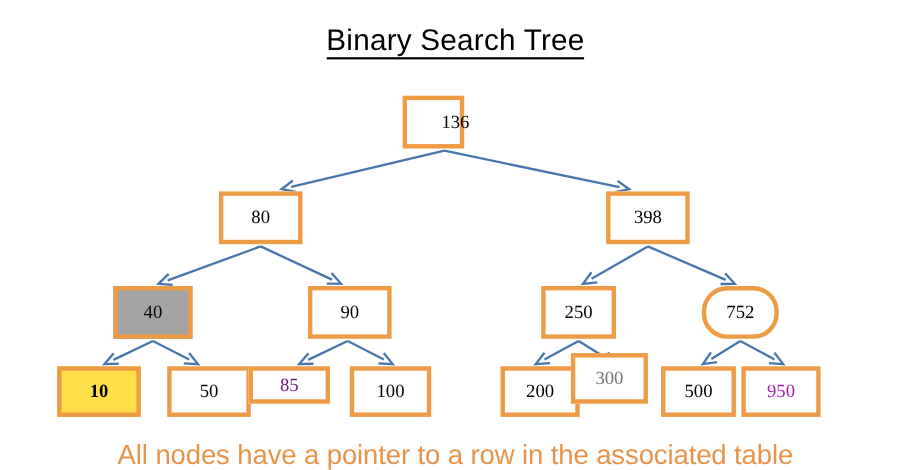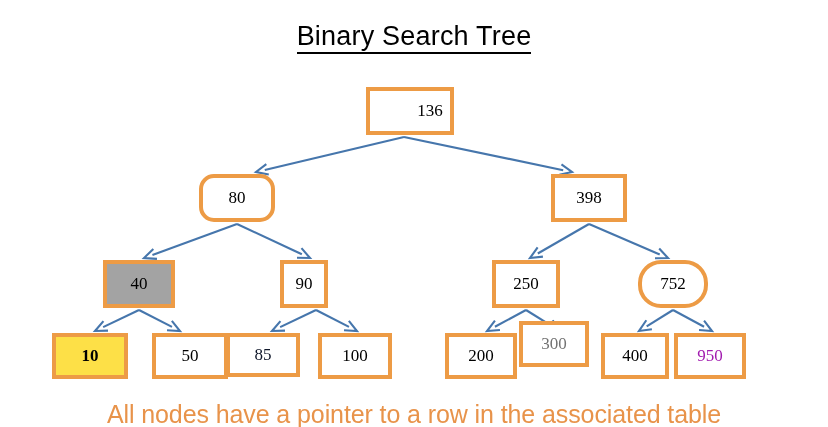--- a/index.html
+++ b/index.html
@@ -127,61 +127,61 @@
         <line x1="673" y1="295" x2="646.6571819762337" y2="311.2705640735028" stroke="#4676AC" stroke-width="2.1"></line>
         <path d="M 646.3135273471764 305.2523343119493 L 639 316 L 651.884682940368 314.2723005104497" fill="none" stroke="#4676AC" stroke-width="2.1" stroke-linejoin="miter"></path>
       </g>
       <g>
         <line x1="673" y1="295" x2="704.0757601007004" y2="311.7331015926848" stroke="#4676AC" stroke-width="2.1"></line>
         <path d="M 699.0355214308829 315.0396378647068 L 712 316 L 704.0618195554247 305.7050842048435" fill="none" stroke="#4676AC" stroke-width="2.1" stroke-linejoin="miter"></path>
       </g>
     </svg>
 
   <div id="nodes-layer">
-      <div class="node" style="left: 366px; top: 72px; width: 88px; height: 48px; border-color: rgb(237, 155, 69); background: rgb(255, 255, 255); color: rgb(0, 0, 0); padding-left: 40px;">
+      <div class="node" style="left: 366px; top: 72px; width: 56px; height: 48px; border-color: rgb(237, 155, 69); background: rgb(255, 255, 255); color: rgb(0, 0, 0); padding-left: 40px;">
         <span>136</span>
       </div>
-      <div class="node" style="left: 199px; top: 159px; width: 76px; height: 48px; border-color: rgb(237, 155, 69); background: rgb(255, 255, 255); color: rgb(0, 0, 0); border-radius: 15px;">
+      <div class="node" style="left: 199px; top: 159px; width: 76px; height: 48px; border-color: rgb(237, 155, 69); background: rgb(255, 255, 255); color: rgb(0, 0, 0);">
         <span>80</span>
       </div>
       <div class="node" style="left: 551px; top: 159px; width: 76px; height: 48px; border-color: rgb(237, 155, 69); background: rgb(255, 255, 255); color: rgb(0, 0, 0);">
         <span>398</span>
       </div>
       <div class="node" style="left: 103px; top: 245px; width: 72px; height: 48px; border-color: rgb(237, 155, 69); background: #a3a3a3; color: rgb(0, 0, 0);">
         <span>40</span>
       </div>
-      <div class="node" style="left: 280px; top: 245px; width: 48px; height: 48px; border-color: rgb(237, 155, 69); background: rgb(255, 255, 255); color: rgb(0, 0, 0); justify-content: center;">
+      <div class="node" style="left: 280px; top: 245px; width: 76px; height: 48px; border-color: rgb(237, 155, 69); background: rgb(255, 255, 255); color: rgb(0, 0, 0); justify-content: center;">
         <span>90</span>
       </div>
       <div class="node" style="left: 492px; top: 245px; width: 68px; height: 48px; border-color: rgb(237, 155, 69); background: rgb(255, 255, 255); color: rgb(0, 0, 0);">
         <span>250</span>
       </div>
       <div class="node" style="left: 638px; top: 245px; width: 70px; height: 48px; border-color: rgb(237, 155, 69); background: rgb(255, 255, 255); color: rgb(0, 0, 0); border-radius: 23px;">
         <span>752</span>
       </div>
       <div class="node" style="left: 52px; top: 318px; width: 76px; height: 46px; border-color: rgb(237, 155, 69); background: #fde047; color: rgb(0, 0, 0); font-weight: bold;">
         <span>10</span>
       </div>
       <div class="node" style="left: 152px; top: 318px; width: 76px; height: 46px; border-color: rgb(237, 155, 69); background: rgb(255, 255, 255); color: rgb(0, 0, 0);">
         <span>50</span>
       </div>
-      <div class="node" style="left: 226px; top: 318px; width: 74px; height: 44px; border-color: rgb(237, 155, 69); background: rgb(255, 255, 255); color: #0f172a; text-align: right;">
+      <div class="node" style="left: 226px; top: 318px; width: 74px; height: 34px; border-color: rgb(237, 155, 69); background: rgb(255, 255, 255); color: #701a75; text-align: right;">
         <span>85</span>
       </div>
       <div class="node" style="left: 318px; top: 318px; width: 74px; height: 46px; border-color: rgb(237, 155, 69); background: rgb(255, 255, 255); color: rgb(0, 0, 0);">
         <span>100</span>
       </div>
-      <div class="node" style="left: 445px; top: 318px; width: 72px; height: 46px; border-color: rgb(237, 155, 69); background: rgb(255, 255, 255); color: rgb(0, 0, 0);">
+      <div class="node" style="left: 455px; top: 318px; width: 72px; height: 46px; border-color: rgb(237, 155, 69); background: rgb(255, 255, 255); color: rgb(0, 0, 0);">
         <span>200</span>
       </div>
       <div class="node" style="left: 519px; top: 306px; width: 70px; height: 46px; border-color: rgb(237, 155, 69); background: rgb(255, 255, 255); color: #737373;">
         <span>300</span>
       </div>
       <div class="node" style="left: 601px; top: 318px; width: 68px; height: 46px; border-color: rgb(237, 155, 69); background: rgb(255, 255, 255); color: rgb(0, 0, 0);">
-        <span>400</span>
+        <span>500</span>
       </div>
       <div class="node" style="left: 674px; top: 318px; width: 72px; height: 46px; border-color: rgb(237, 155, 69); background: rgb(255, 255, 255); color: #a21caf;">
         <span>950</span>
       </div>
     </div>
 
   <div id="caption">All nodes have a pointer to a row in the associated table</div>
 
 </div>
 

